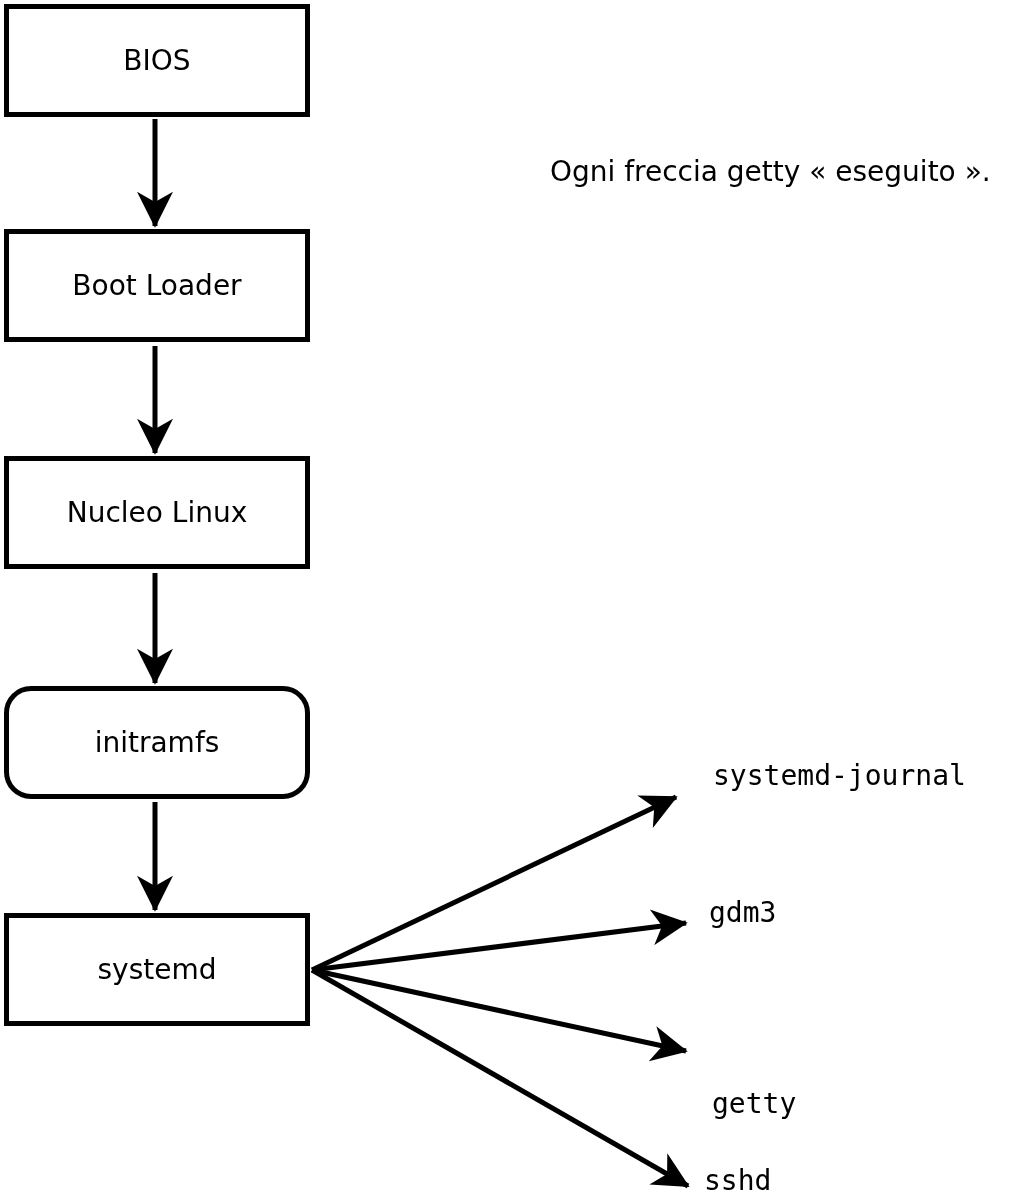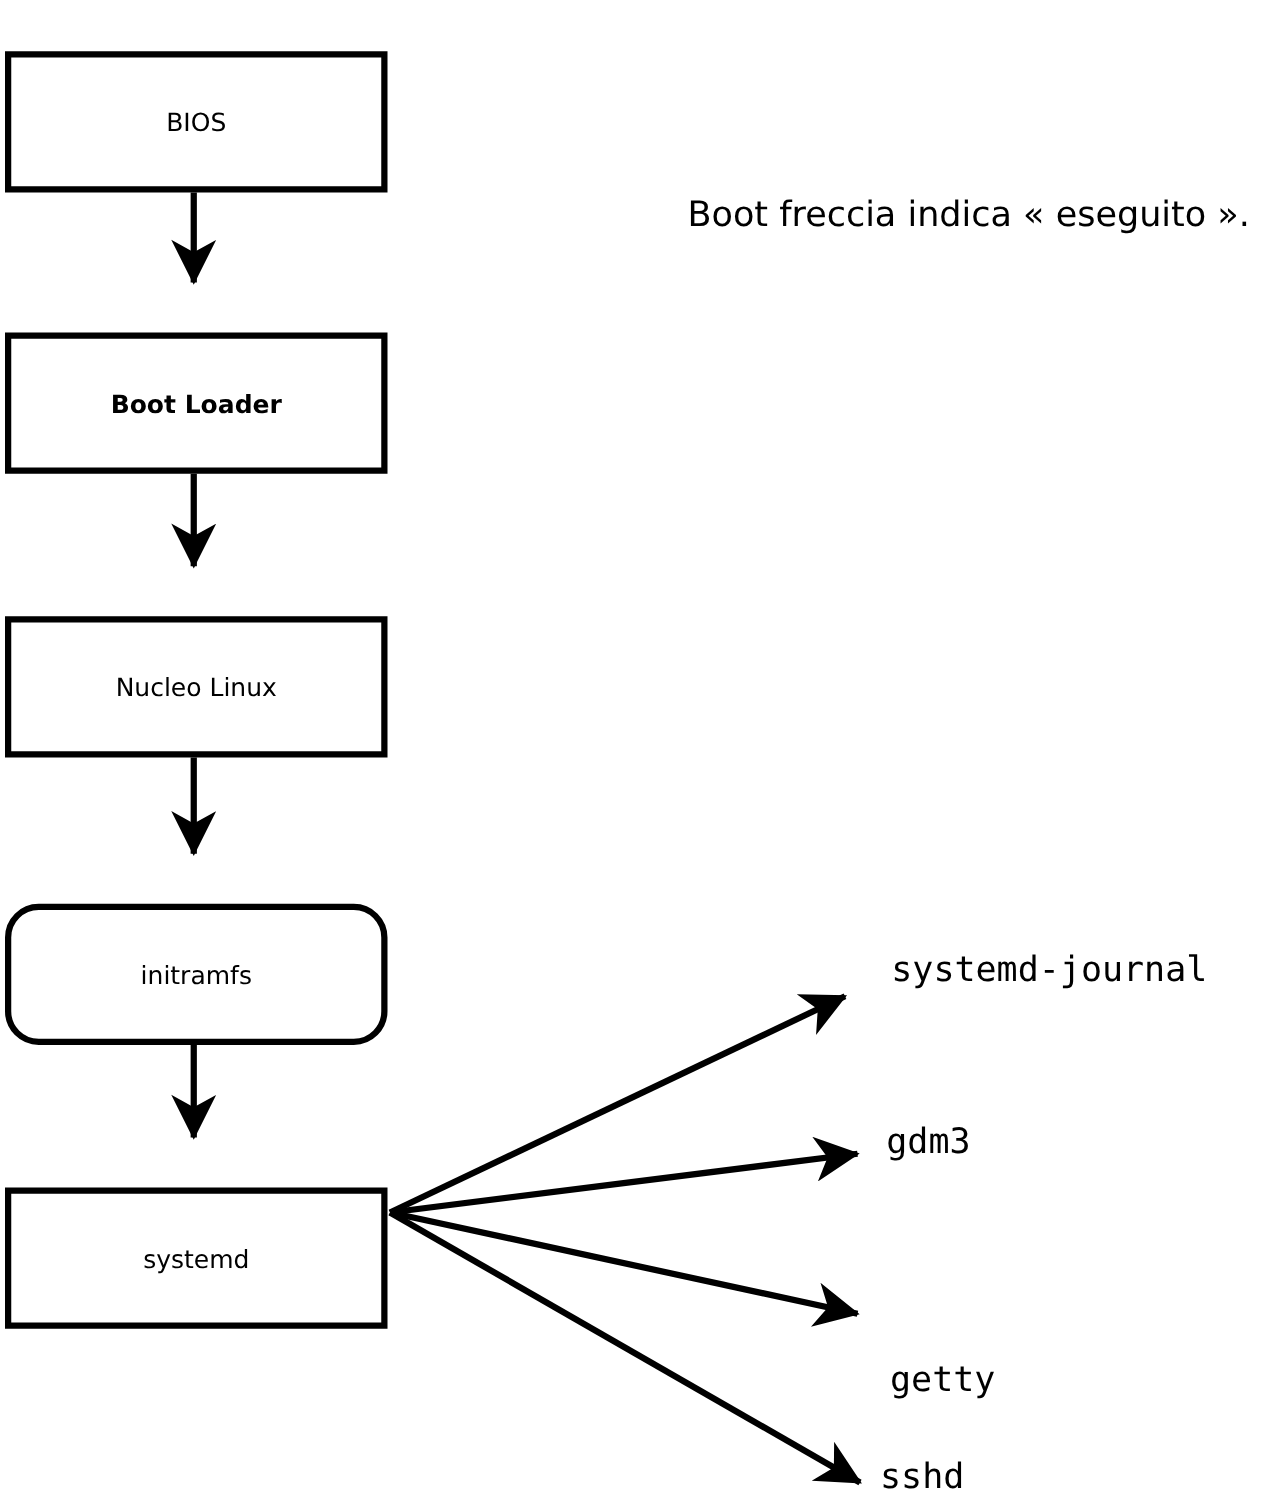--- a/index.html
+++ b/index.html
@@ -27,27 +27,26 @@
     position: absolute;
     left: 4px;
     width: 306px;
     height: 113px;
     box-sizing: border-box;
     border: 5px solid #000000;
     background: #ffffff;
     display: flex;
     align-items: center;
     justify-content: center;
-    font-size: 20px;
+    font-size: 28px;
     line-height: 1.2;
     text-align: center;
-    margin-top: 37px;
   }
   .box-bios      { top: 4px;   }
-  .box-boot      { top: 229px; font-weight: bold; }
+  .box-boot      { top: 229px; }
   .box-nucleo    { top: 456px; text-align: right; }
   .box-initramfs { top: 686px; border-radius: 27px; }
   .box-systemd   { top: 913px; justify-content: center; }
   .caption {
     position: absolute;
     left: 550px;
     top: 155px;
     font-size: 28px;
     line-height: 1.2;
     white-space: nowrap;
@@ -97,20 +96,20 @@
   <div class="node-box box-nucleo">
     <span>Nucleo Linux</span>
   </div>
   <div class="node-box box-initramfs">
     <span>initramfs</span>
   </div>
   <div class="node-box box-systemd">
     <span>systemd</span>
   </div>
 
-  <div class="caption">Boot freccia indica « eseguito ».</div>
+  <div class="caption">Ogni freccia getty « eseguito ».</div>
 
   <div class="svc-label svc-journal">systemd-journal</div>
   <div class="svc-label svc-gdm3">gdm3</div>
   <div class="svc-label svc-getty">getty</div>
   <div class="svc-label svc-sshd">sshd</div>
 
 </div>
 
 </body></html>

